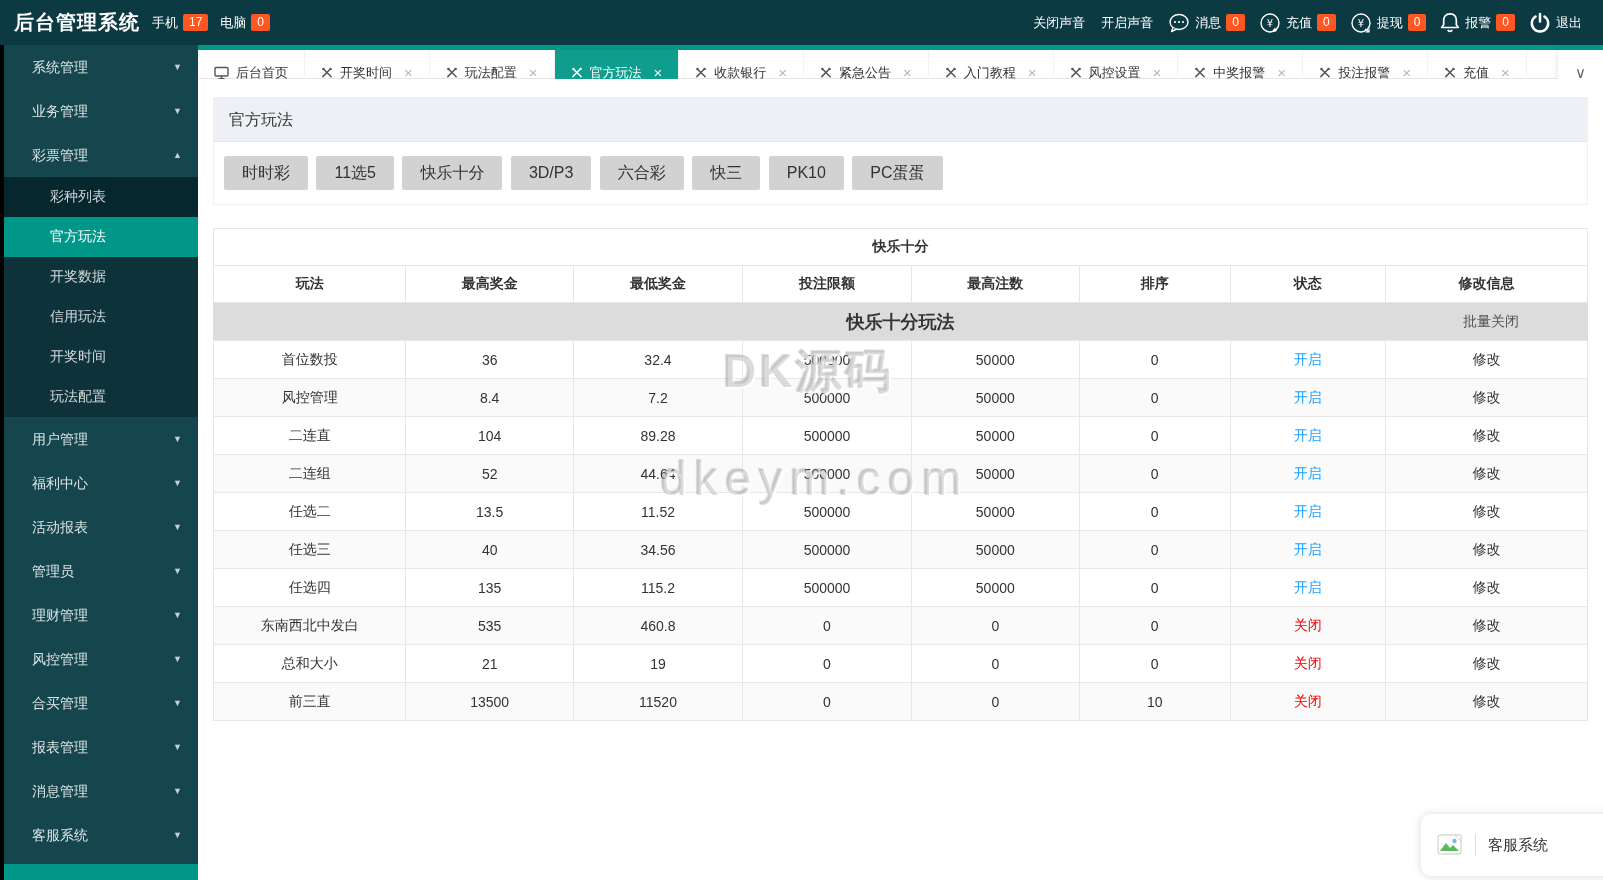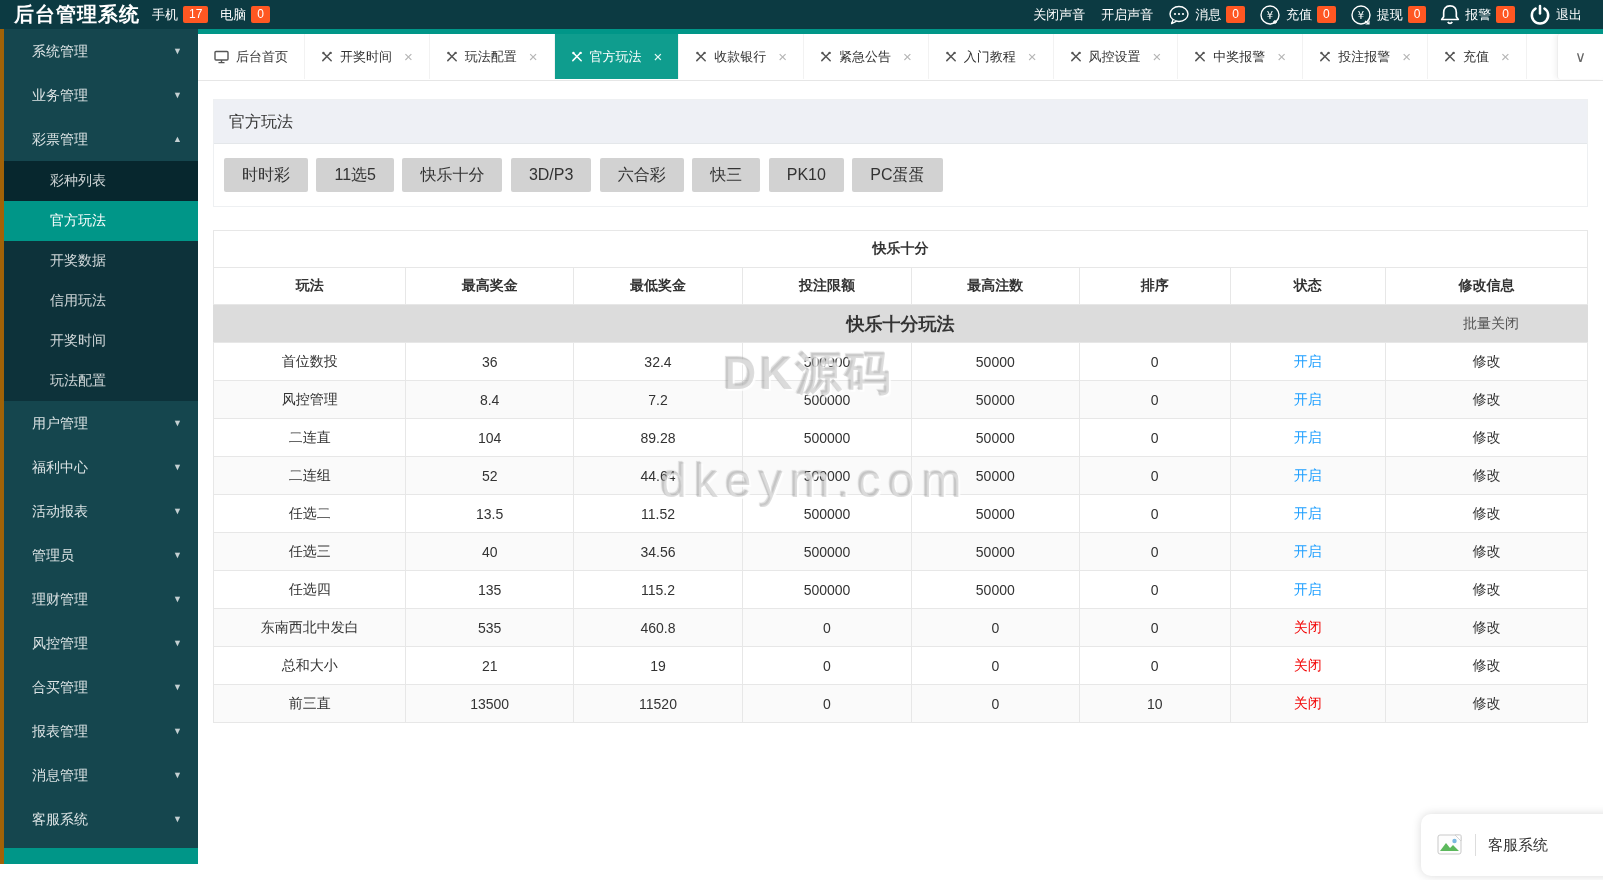--- a/index.html
+++ b/index.html
@@ -1,50 +1,50 @@
 <!DOCTYPE html>
 <html><head>
 <meta charset="utf-8">
 <style>
   * { margin:0; padding:0; box-sizing:border-box; }
   html,body { width:1603px; height:880px; overflow:hidden; background:#fff;
     font-family:"Liberation Sans","DejaVu Sans",sans-serif; }
 
   
-  .hd { height:29px; background:#0c3a42; display:flex; align-items:center;
+  .hd { height:45px; background:#0c3a42; display:flex; align-items:center;
         padding:0 14px; color:#fff; }
   .hd-brand { font-size:20px; font-weight:bold; letter-spacing:1px; }
   .hd-stat { display:flex; align-items:center; font-size:13px; margin-left:12px; }
   .badge { background:#ff5722; color:#fff; font-size:12px; line-height:17px;
            padding:0 6px; margin-left:5px; border-radius:2px; display:inline-block; }
   .hd-right { margin-left:auto; display:flex; align-items:center; font-size:13px; }
   .hd-link { margin:0 8px; cursor:pointer; white-space:nowrap; }
   .hd-item { display:flex; align-items:center; margin:0 7px; cursor:pointer; white-space:nowrap; }
   .hd-item svg { margin-right:5px; }
   .hd-item .lbl { margin-right:0; }
 
   
   .wrap { display:flex; height:835px; }
-  .sidebar { width:198px; background:#15464e; border-left:4px solid #a16207;
+  .sidebar { width:198px; background:#15464e; border-left:4px solid #000000;
              position:relative; flex:none; }
   .main { flex:1; display:flex; flex-direction:column; min-width:0; }
 
   
   .nav-item { height:44px; line-height:44px; padding-left:28px; color:rgba(255,255,255,.85);
               font-size:14px; position:relative; cursor:pointer; }
   .nav-item .arrow { position:absolute; right:16px; font-size:9px; color:rgba(255,255,255,.75); }
   .submenu { background:#0d323a; }
   .sub-item { height:40px; line-height:38px; padding-left:46px; color:rgba(255,255,255,.8);
               font-size:14px; cursor:pointer; }
   .sub-item.first { background:#07272e; }
   .sub-item.active { background:#009688; color:#fff; }
   .side-foot { position:absolute; left:0; bottom:0; width:100%; height:16px; background:#009688; }
 
   
-  .tabbar { height:52px; position:relative; background:#fff; border-bottom:1px solid #e6e6e6; flex:none; }
+  .tabbar { height:34px; position:relative; background:#fff; border-bottom:1px solid #e6e6e6; flex:none; }
   .tab-strip { height:5px; background:#009688; }
   .tabs { display:flex; height:45px; overflow:hidden; padding-right:48px; }
   .tab { display:flex; align-items:center; padding:0 16px; font-size:13px; color:#333;
          border-right:1px solid #f2f2f2; cursor:pointer; white-space:nowrap; flex:none; }
   .tab svg { margin-right:7px; color:#555; }
   .tab .tab-close { margin-left:12px; color:#b5b5b5; font-size:15px; }
   .tab.active { background:#0f9d8e; color:#fff; }
   .tab.active svg { color:#fff; }
   .tab.active .tab-close { color:#eafaf7; }
   .tab-more { position:absolute; right:0; top:5px; width:46px; height:45px; background:#fff;

